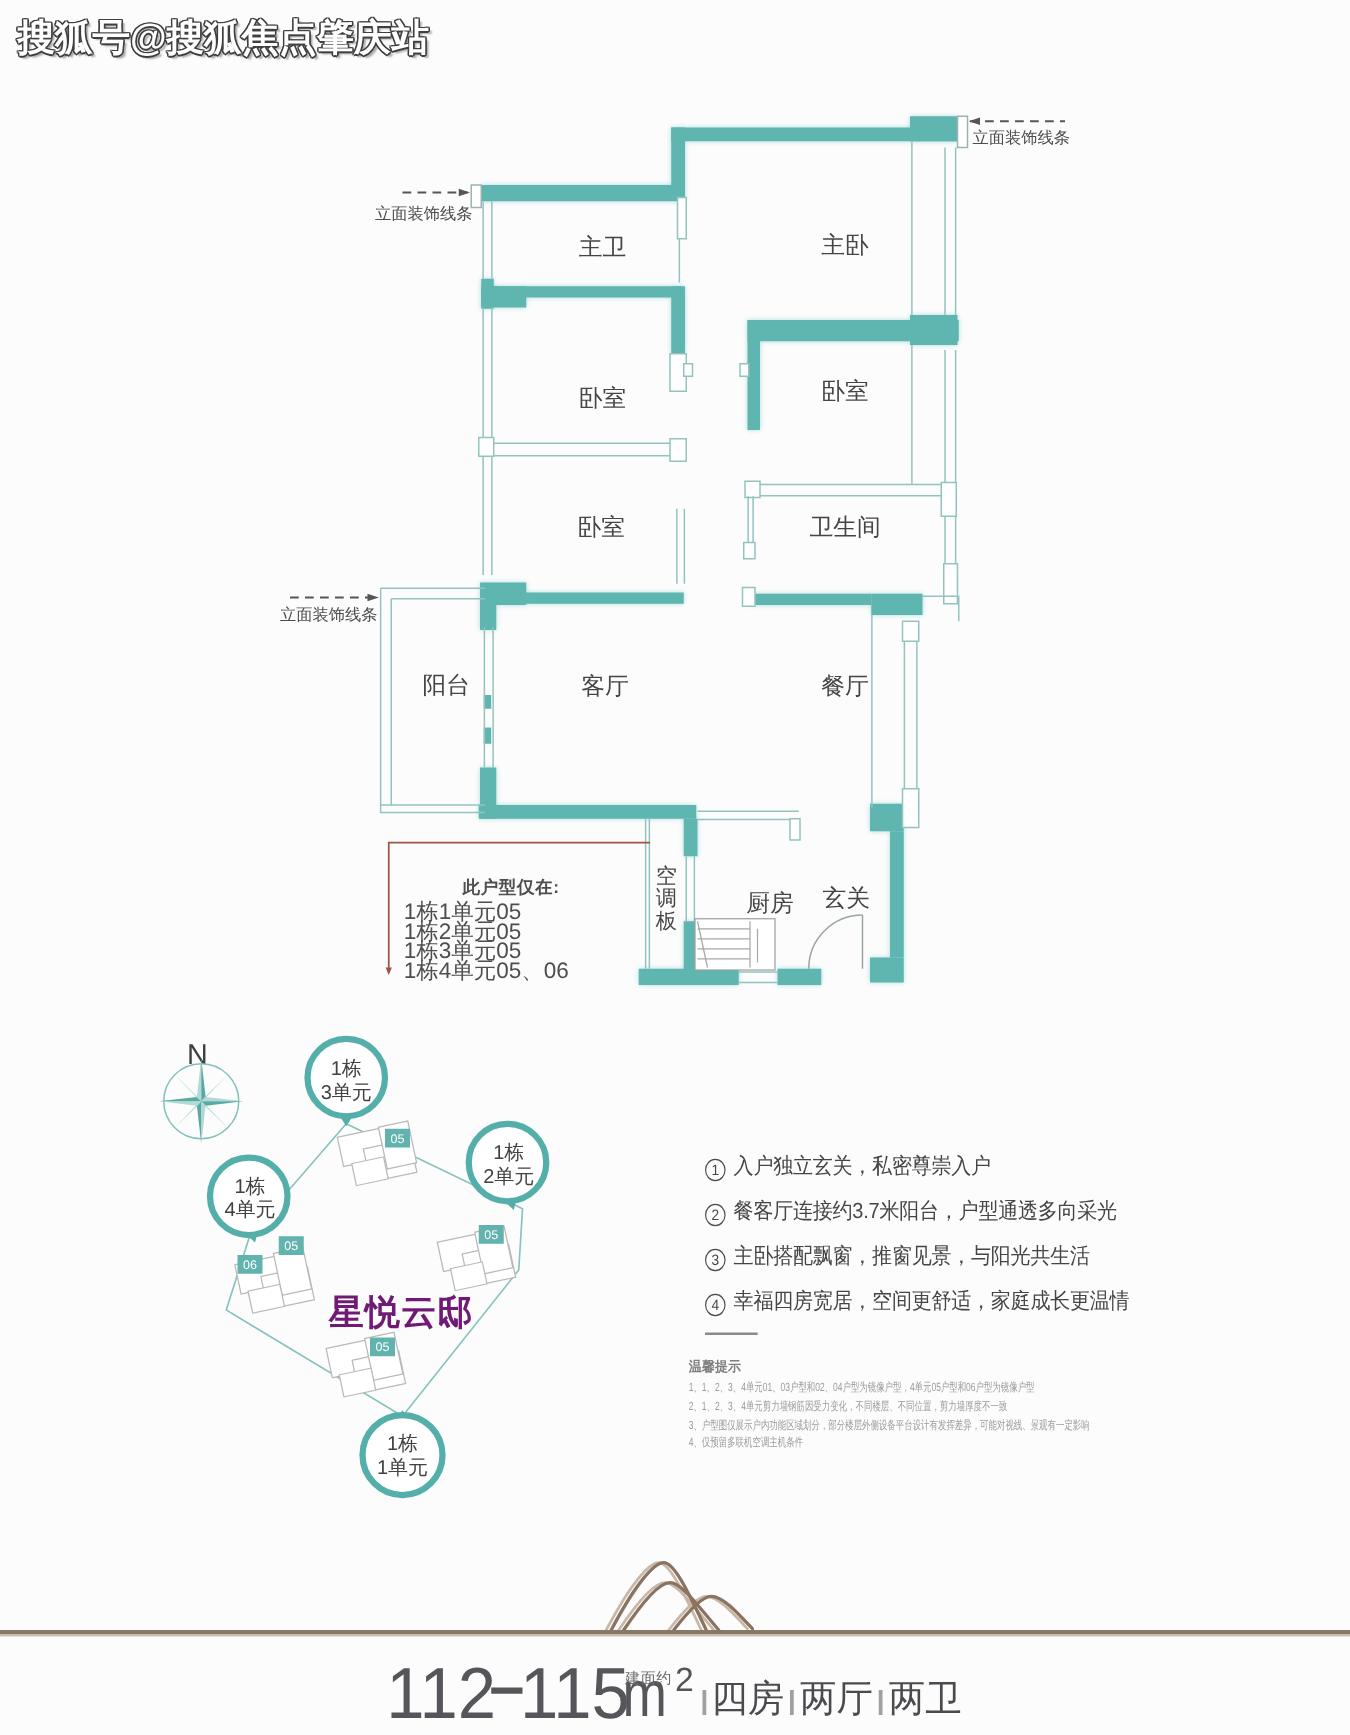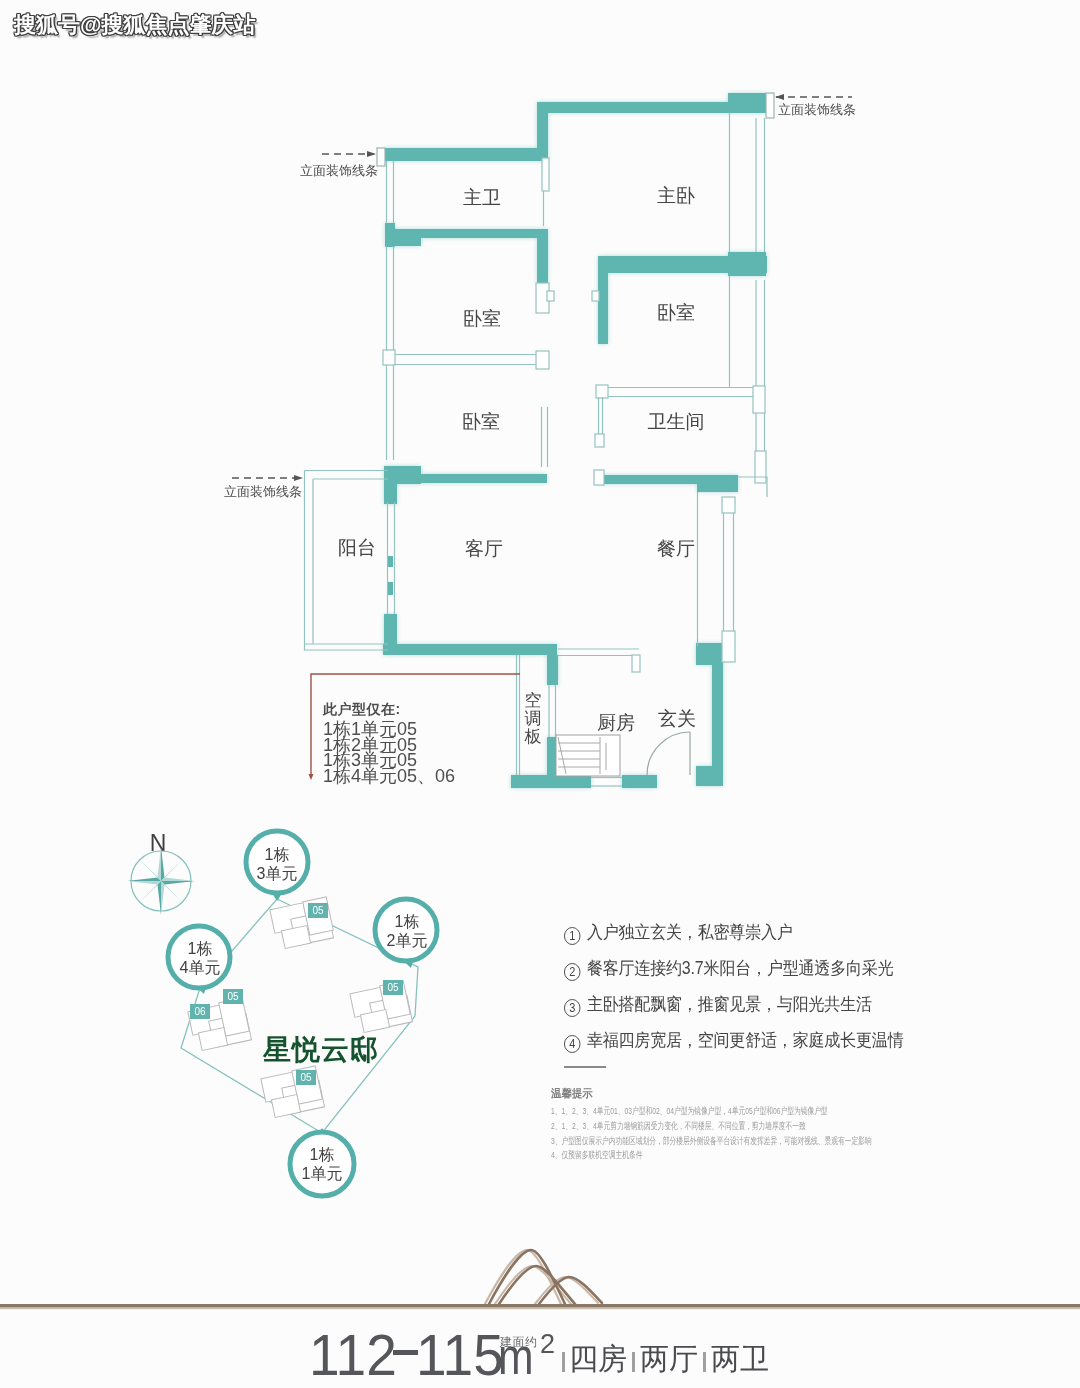--- a/index.html
+++ b/index.html
@@ -359,24 +359,24 @@
         <path d="M 499 1304 C 515 1280 528 1266 536 1266 C 545 1266 557 1283 575 1304"></path>
         <path d="M 539 1304 C 552 1287 562 1277 569 1277 C 578 1277 589 1289 602 1303"></path>
       </g>
     </g>
 
     <rect x="0" y="1304" width="1080" height="3.6" fill="#8a7866"></rect>
     <rect x="0" y="1307.6" width="1080" height="1.6" fill="#cbbfae"></rect>
   </g>
 </svg>
 
-<div class="abs" id="watermark" style="left:14px;top:10px;font-size:22px;font-weight:bold;color:#ffffff;letter-spacing:0px;text-shadow:1.2px 0 0 #3f3f3f,-1.2px 0 0 #3f3f3f,0 1.2px 0 #3f3f3f,0 -1.2px 0 #3f3f3f,1px 1px 0 #3f3f3f,-1px -1px 0 #3f3f3f,1px -1px 0 #3f3f3f,-1px 1px 0 #3f3f3f,2.5px 2.5px 1.5px rgba(70,70,70,0.45);">搜狐号@搜狐焦点肇庆站</div>
+<div class="abs" id="watermark" style="left:14px;top:10px;font-size:30px;font-weight:bold;color:#ffffff;letter-spacing:0px;text-shadow:1.2px 0 0 #3f3f3f,-1.2px 0 0 #3f3f3f,0 1.2px 0 #3f3f3f,0 -1.2px 0 #3f3f3f,1px 1px 0 #3f3f3f,-1px -1px 0 #3f3f3f,1px -1px 0 #3f3f3f,-1px 1px 0 #3f3f3f,2.5px 2.5px 1.5px rgba(70,70,70,0.45);">搜狐号@搜狐焦点肇庆站</div>
 
 <div class="abs" style="left:323px;top:701px;color:#4e4e4e;">
-  <div style="font-size:14px;font-weight:bold;letter-spacing:0.5px;">此户型仅在:</div>
+  <div style="font-size:14px;font-weight:bold;letter-spacing:0.5px;margin-left:47px;">此户型仅在:</div>
   <div style="font-size:18px;margin-top:3px;line-height:15.6px;">1栋1单元05<br>1栋2单元05<br>1栋3单元05<br>1栋4单元05、06</div>
 </div>
 
 <div class="abs" id="features" style="left:564px;top:914px;font-size:17.5px;color:#454545;letter-spacing:-0.2px;transform:scaleX(0.915);transform-origin:left top;">
   <style>.cn{display:inline-block;width:16px;height:16px;line-height:16px;border:1.3px solid #4a4a4a;border-radius:50%;text-align:center;font-size:12px;vertical-align:-2px;margin-right:7px;}.fl{height:36px;line-height:36px;white-space:nowrap;}</style>
   <div class="fl"><span class="cn">1</span>入户独立玄关，私密尊崇入户</div>
   <div class="fl"><span class="cn">2</span>餐客厅连接约3.7米阳台，户型通透多向采光</div>
   <div class="fl"><span class="cn">3</span>主卧搭配飘窗，推窗见景，与阳光共生活</div>
   <div class="fl"><span class="cn">4</span>幸福四房宽居，空间更舒适，家庭成长更温情</div>
   <div style="width:46px;height:2px;background:#8a8a8a;margin-top:8px;"></div>
@@ -385,21 +385,21 @@
 <div class="abs" id="tips" style="left:551px;top:1086px;color:#969696;">
   <div style="font-size:11px;font-weight:bold;color:#7e7e7e;letter-spacing:0;transform:scaleX(0.95);transform-origin:left top;">温馨提示</div>
   <div style="font-size:9.5px;margin-top:3px;line-height:14.8px;white-space:nowrap;color:#9b9b9b;transform:scaleX(0.71);transform-origin:left top;">
     1、1、2、3、4单元01、03户型和02、04户型为镜像户型，4单元05户型和06户型为镜像户型<br>
     2、1、2、3、4单元剪力墙钢筋因受力变化，不同楼层、不同位置，剪力墙厚度不一致<br>
     3、户型图仅展示户内功能区域划分，部分楼层外侧设备平台设计有发挥差异，可能对视线、景观有一定影响<br>
     4、仅预留多联机空调主机条件
   </div>
 </div>
 
-<div class="abs" style="left:263px;top:1031px;font-size:28px;font-weight:bold;color:#14532d;letter-spacing:1px;">星悦云邸</div>
+<div class="abs" style="left:263px;top:1031px;font-size:28px;font-weight:bold;color:#701a75;letter-spacing:1px;">星悦云邸</div>
 
 <div class="abs" id="bottomrow" style="left:0;top:1320px;width:1020px;height:68px;">
 
   <div class="abs" style="left:309px;top:1px;font-size:58px;color:#55565a;white-space:nowrap;transform:scaleX(0.95);transform-origin:left top;">112</div>
   <div class="abs" style="left:393px;top:29.5px;width:25px;height:5px;background:#55565a;"></div>
   <div class="abs" style="left:416px;top:1px;font-size:58px;color:#55565a;white-space:nowrap;transform:scaleX(0.95);transform-origin:left top;">115</div>
   <div class="abs" style="left:498px;top:6px;font-size:52px;color:#55565a;transform:scaleX(0.82);transform-origin:left top;">m</div>
   <div class="abs" style="left:540px;top:9px;font-size:27px;color:#55565a;">2</div>
   <div class="abs" style="left:500px;top:14px;font-size:12px;color:#6a6a6a;letter-spacing:0.5px;">建面约</div>
 

